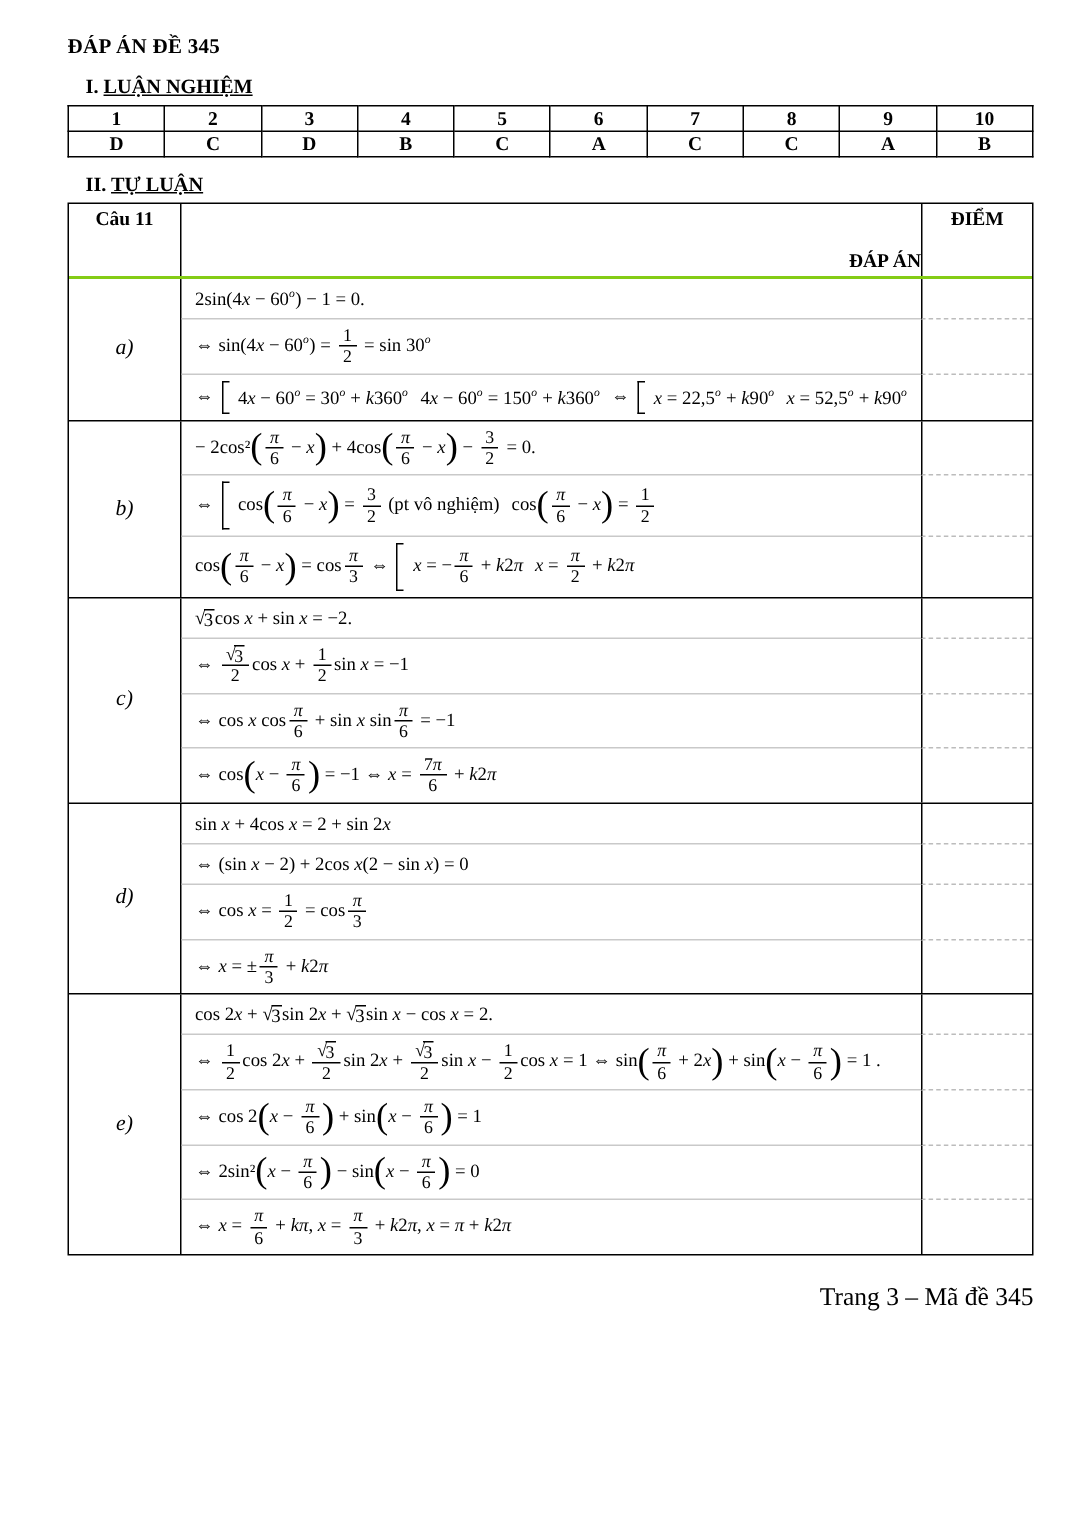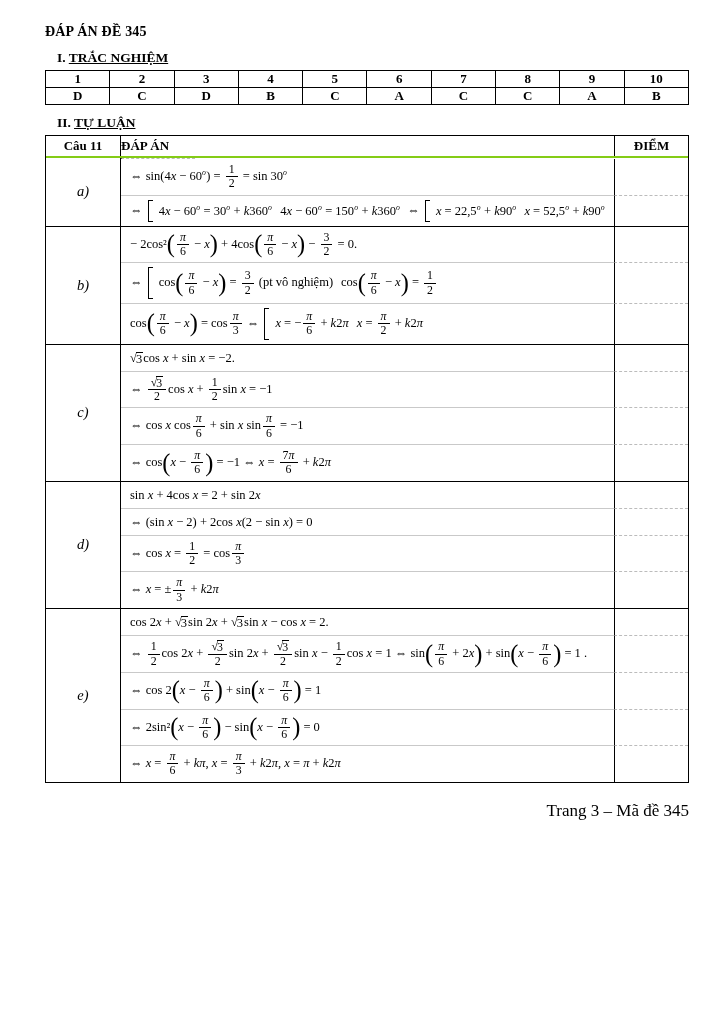--- a/index.html
+++ b/index.html
@@ -24,21 +24,21 @@
   table.mc { border-collapse: collapse; width: 644px; margin-top: 3px; }
   table.mc td {
     border: 1px solid #000; width: 10%; height: 17px;
     text-align: center; font-weight: bold; font-size: 13px; padding: 0 2px;
   }
 
   
   .etable { width: 644px; border: 1.5px solid #000; margin-top: 3px; }
   .ehead { display: flex; font-weight: bold; border-bottom: 2px solid #84cc16; }
   .eh-q { width: 75px; border-right: 1px solid #000; text-align: center; padding: 2px 0; }
-  .eh-a { flex: 1; text-align: left; padding: 2px 0; }
+  .eh-a { flex: 1; text-align: right; padding: 2px 0; margin-top: 28px; }
   .eh-p { width: 74px; border-left: 1px solid #000; text-align: center; padding: 2px 0; }
 
   .part { display: flex; border-bottom: 1px solid #000; }
   .part:last-child { border-bottom: none; }
   .part-label {
     width: 75px; border-right: 1px solid #000;
     display: flex; align-items: center; justify-content: center;
     font-style: italic; font-size: 14.5px;
   }
   .part-rows { flex: 1; display: flex; flex-direction: column; }
@@ -79,21 +79,21 @@
 </style>
 </head>
 <body>
 
 <div class="page">
 
   <div class="doc-title">ĐÁP ÁN ĐỀ 345</div>
 
   <div class="sec-head">
     <span>I.</span>
-    <span class="sec-label">TRẮC NGHIỆM</span>
+    <span class="sec-label">LUẬN NGHIỆM</span>
   </div>
 
   <table class="mc">
     <tbody>
       <tr>
           <td>1</td>
           <td>2</td>
           <td>3</td>
           <td>4</td>
           <td>5</td>
@@ -127,20 +127,23 @@
     <div class="ehead">
       <div class="eh-q">Câu 11</div>
       <div class="eh-a">ĐÁP ÁN</div>
       <div class="eh-p">ĐIỂM</div>
     </div>
     <div>
         <div class="part">
           <div class="part-label">a)</div>
           <div class="part-rows">
             <div class="subrow">
+              <div class="mcell">
+                <span class="math"><span>2sin(4<i>x</i> − 60</span><sup class="deg">o</sup><span>) − 1 = 0.</span></span>
+              </div>
               <div class="pcell"></div>
             </div>
             <div class="subrow">
               <div class="mcell">
                 <span class="math"><span>⇔ sin(4<i>x</i> − 60</span><sup class="deg">o</sup><span>) = </span><span class="frac">
                     <span class="fnum"><span>1</span></span>
                     <span class="fden"><span>2</span></span>
                   </span><span> = sin 30</span><sup class="deg">o</sup></span>
               </div>
               <div class="pcell"></div>

